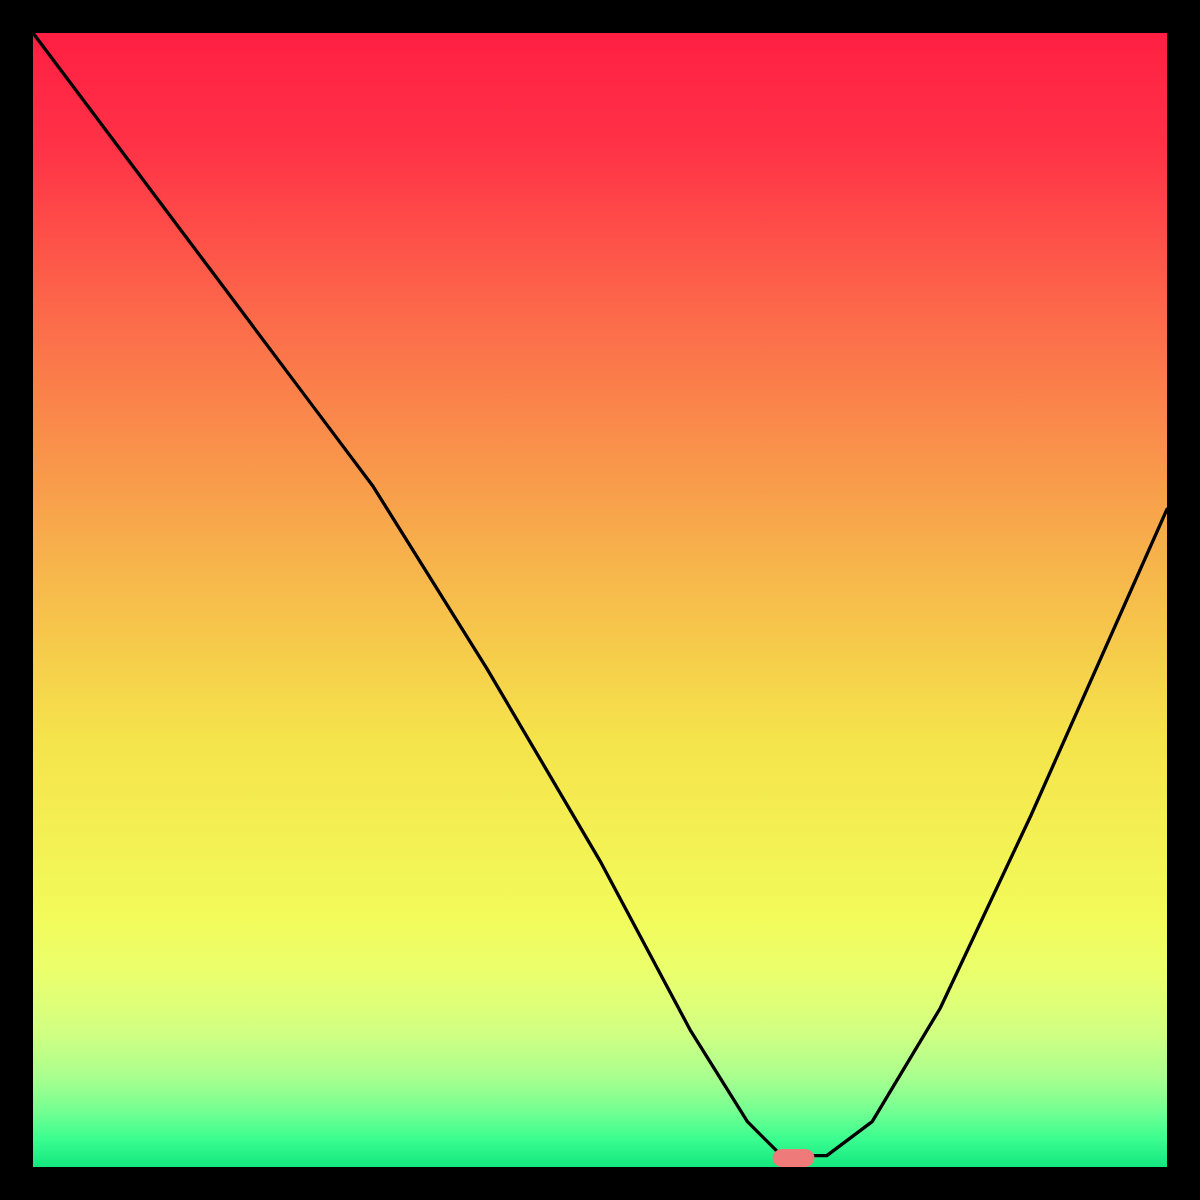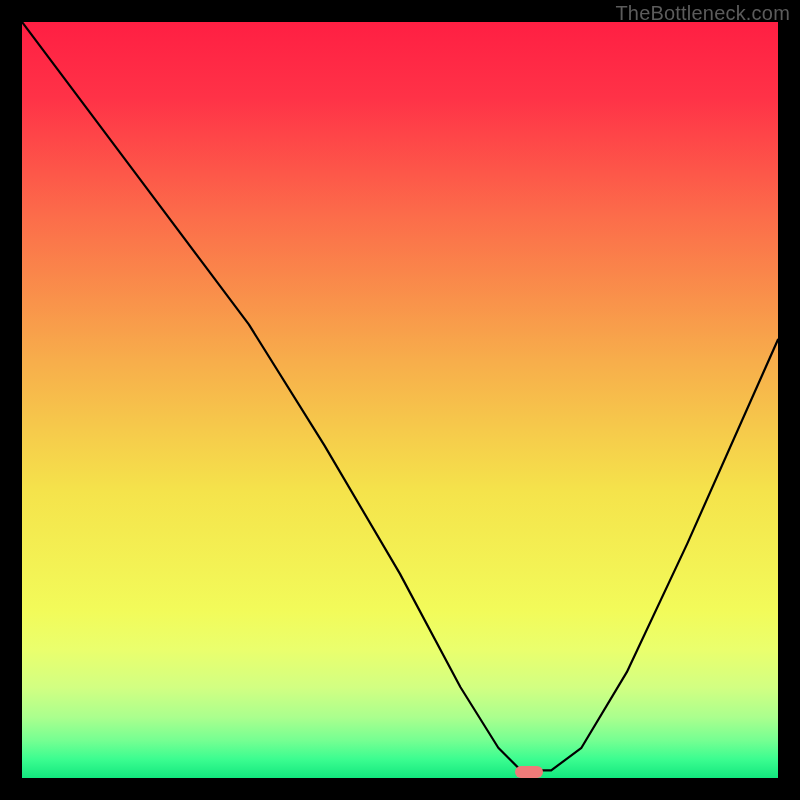--- a/index.html
+++ b/index.html
@@ -84,14 +84,13 @@
       <rect x="0" y="0" width="100" height="100" fill="url(#bgGrad)"></rect>
     </svg>
 
     <svg class="curve-svg" viewBox="0 0 100 100" preserveAspectRatio="none">
       <path id="curvePath" d="M0.00 0.00 L15.00 20.00 L24.00 32.00 L30.00 40.00 L40.00 56.00 L50.00 73.00 L58.00 88.00 L63.00 96.00 L66.00 99.00 L70.00 99.00 L74.00 96.00 L80.00 86.00 L88.00 69.00 L100.00 42.00" fill="none" stroke="#000" stroke-width="0.35" stroke-linejoin="round" stroke-linecap="round" vector-effect="non-scaling-stroke" style="stroke-width:2.2px"></path>
     </svg>
 
     <div class="marker" style="left: 492.52px; top: 743.952px;"></div>
   </div>
 
-  <div class="watermark">TheBottleneck.com</div>
 </div>
 
 </body></html>

